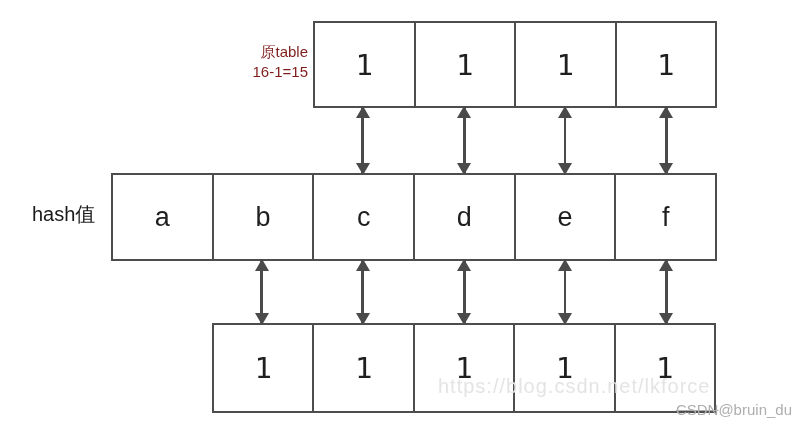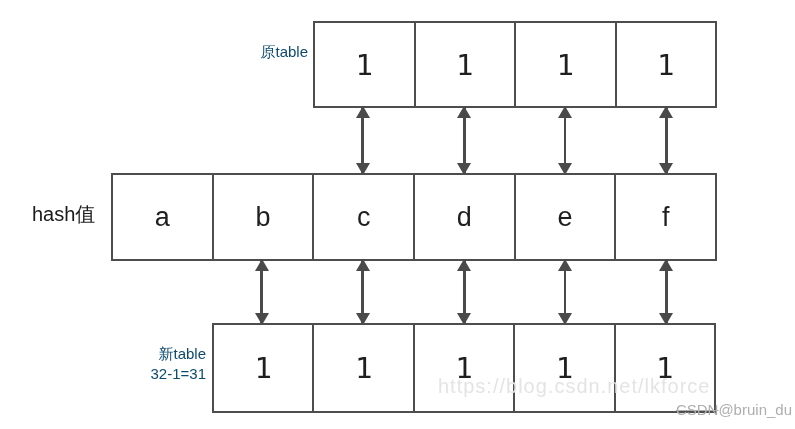--- a/index.html
+++ b/index.html
@@ -39,21 +39,21 @@
     font-size: 27px;
   }
 
   #row-original { left: 313px; top: 21px;  width: 404px; height: 87px; }
   #row-hash     { left: 111px; top: 173px; width: 606px; height: 88px; }
   #row-new      { left: 212px; top: 323px; width: 504px; height: 90px; }
 
   
   .side-label {
     position: absolute;
-    color: #0c4a6e;
+    color: #7f1d1d;
     text-align: right;
     font-size: 15px;
     line-height: 20px;
   }
   #label-original { left: 200px; top: 42px;  width: 108px; }
   #label-new      { left: 118px; top: 344px; width: 88px;  }
   #label-hash {
     position: absolute;
     left: 32px;
     top: 201px;
@@ -110,20 +110,21 @@
   }
   #wm-author .struck { text-decoration: line-through; }
 </style>
 </head>
 <body>
 
 <div id="canvas">
 
   <div id="label-original" class="side-label">
     <div>原table</div>
+    <div>16-1=15</div>
   </div>
 
   <div id="row-original" class="row row-num">
     <div class="cell">1</div>
     <div class="cell">1</div>
     <div class="cell">1</div>
     <div class="cell">1</div>
   </div>
 
   <div class="varrow arrow-top" style="left:356px"></div>
@@ -141,24 +142,20 @@
     <div class="cell">e</div>
     <div class="cell">f</div>
   </div>
 
   <div class="varrow arrow-bottom" style="left:255px"></div>
   <div class="varrow arrow-bottom" style="left:356px"></div>
   <div class="varrow arrow-bottom" style="left:457px"></div>
   <div class="varrow arrow-bottom" style="left:558px"></div>
   <div class="varrow arrow-bottom" style="left:659px"></div>
 
-  <div id="label-new" class="side-label">
-    <div>新table</div>
-    <div>32-1=31</div>
-  </div>
 
   <div id="row-new" class="row row-num">
     <div class="cell">1</div>
     <div class="cell">1</div>
     <div class="cell">1</div>
     <div class="cell">1</div>
     <div class="cell">1</div>
   </div>
 
   <div id="wm-url">https://blog.csdn.net/lkforce</div>

